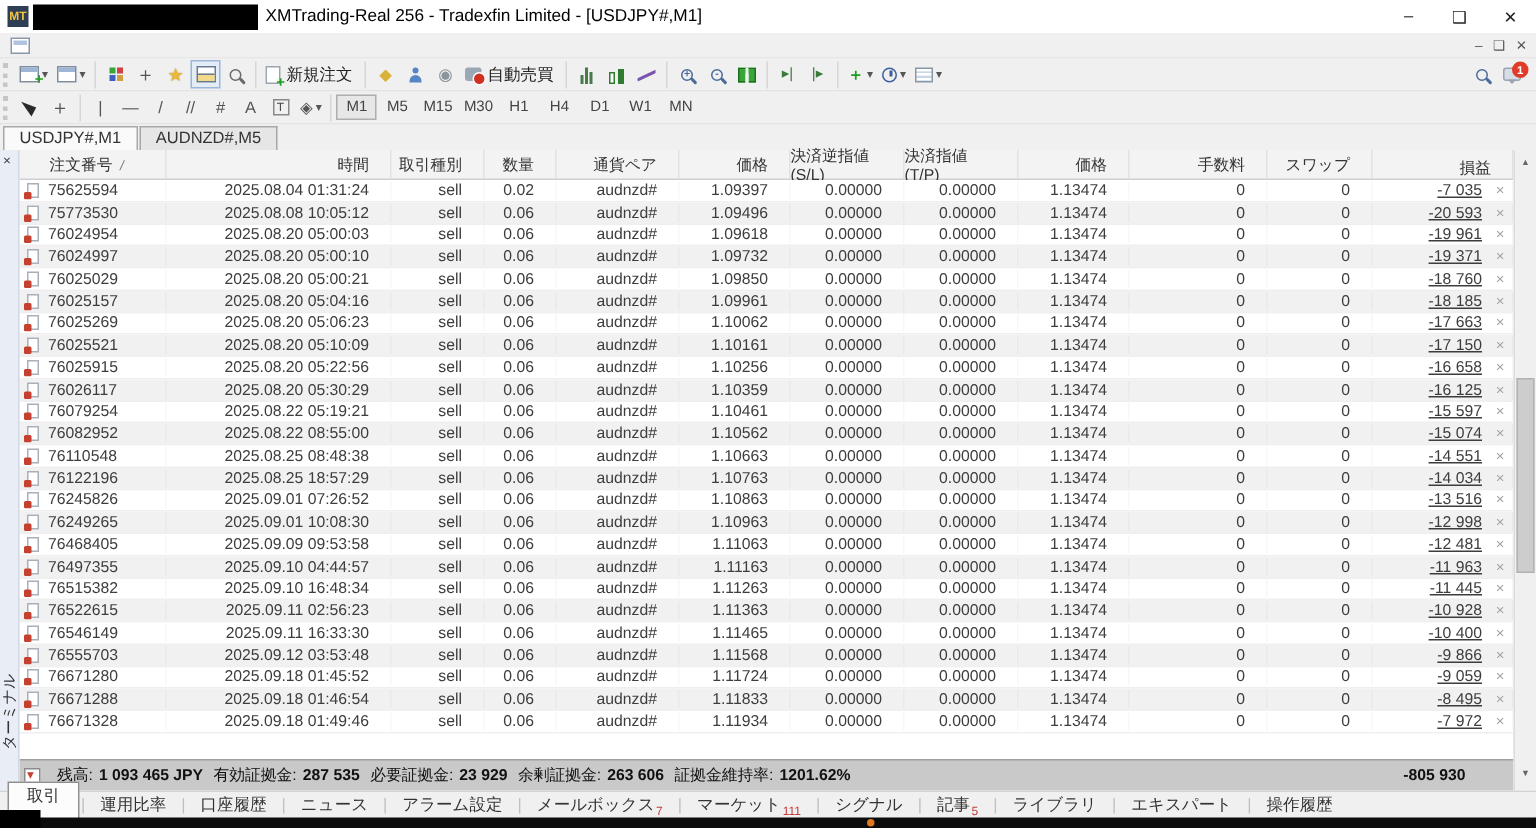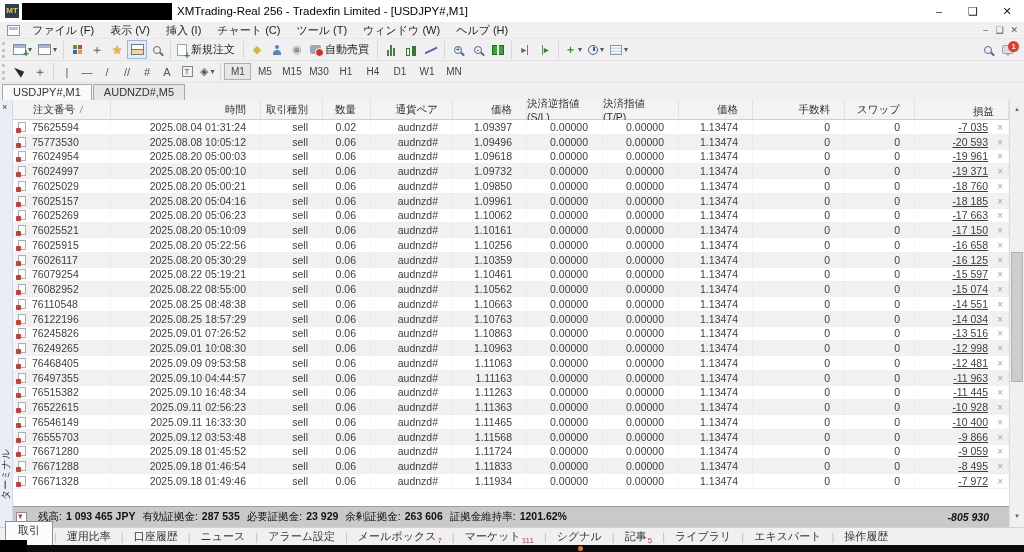--- a/index.html
+++ b/index.html
@@ -99,21 +99,21 @@
   .row-close { position:absolute; right:5px; top:1px; color:#a3a3a3; font-size:10px; }
   .c0{width:98px;} .c1{width:150px;} .c2{width:62px;} .c3{width:48px;} .c4{width:82px;} .c5{width:74px;}
   .c6{width:76px;align-items:center;} .c7{width:76px;} .c8{width:74px;} .c9{width:92px;} .c10{width:70px;} .c11{width:94px;align-items:flex-end;}
   .doc-sm { width:8px; height:10px; background:#fff; border:1px solid #a8b0ba; position:relative; flex:none; }
   .doc-sm::after { content:''; position:absolute; left:-3px; bottom:-2px; width:5px; height:5px; background:#c5402e; border-radius:1px; }
   .summary { height:21px; background:#c9c9c9; border-top:1px solid #9f9f9f; display:flex; align-items:center; font-size:10.5px; color:#101010; padding-left:3px; flex:none; }
   .sum-icon { width:11px; height:11px; background:#fff; border:1px solid #8a8a8a; position:relative; margin-right:4px; flex:none; }
   .sum-icon::after { content:'▾'; position:absolute; left:1px; top:-2px; color:#c5402e; font-size:9px; }
   .slabel { margin-left:7px; }
   .svalue { font-weight:bold; margin-left:4px; }
-  .sum-total { margin-left:auto; padding-right:20px; font-weight:bold;font-style:italic; }
+  .sum-total { margin-left:auto; padding-right:32px; font-weight:bold; }
   .vscroll { width:15px; background:#f0f0f0; border-left:1px solid #dcdcdc; position:relative; flex:none; }
   .vs-arrow { position:absolute; left:0; width:14px; height:14px; font-size:6px; color:#666; display:flex; align-items:center; justify-content:center; }
   .vs-up { top:2px; } .vs-down { bottom:4px; }
   .vs-thumb { position:absolute; left:1px; top:152px; width:12px; height:130px; background:#cdcdcd; border:1px solid #b2b2b2; }
 
   
   .bottom-tabs { height:18px; background:#f0f0f0; border-top:1px solid #d2d2d2; display:flex; align-items:center; padding-left:5px; font-size:11px; color:#333; flex:none; }
   .btab { padding:1px 9px 2px; position:relative; }
   .btab.active { background:#fcfcfc; border:1px solid #8e8e8e; padding:1px 12px 14px; }
   .tsep { color:#c0c0c0; margin:0 1px; }
@@ -145,21 +145,20 @@
     <span>XMTrading-Real 256 - Tradexfin Limited - [USDJPY#,M1]</span>
     <div class="win-controls">
       <span class="win-btn">–</span>
       <span class="win-btn">❑</span>
       <span class="win-btn">✕</span>
     </div>
   </div>
 
   <div class="menubar">
     <span class="child-icon"></span>
-    <span id="menu-items"><span class="menu-item">ファイル (F)</span><span class="menu-item">表示 (V)</span><span class="menu-item">挿入 (I)</span><span class="menu-item">チャート (C)</span><span class="menu-item">ツール (T)</span><span class="menu-item">ウィンドウ (W)</span><span class="menu-item">ヘルプ (H)</span></span>
     <div class="child-controls">
       <span>–</span>
       <span>❑</span>
       <span>✕</span>
     </div>
   </div>
 
   <div class="toolbar">
     <span class="grip"></span>
     <span class="tbn">

